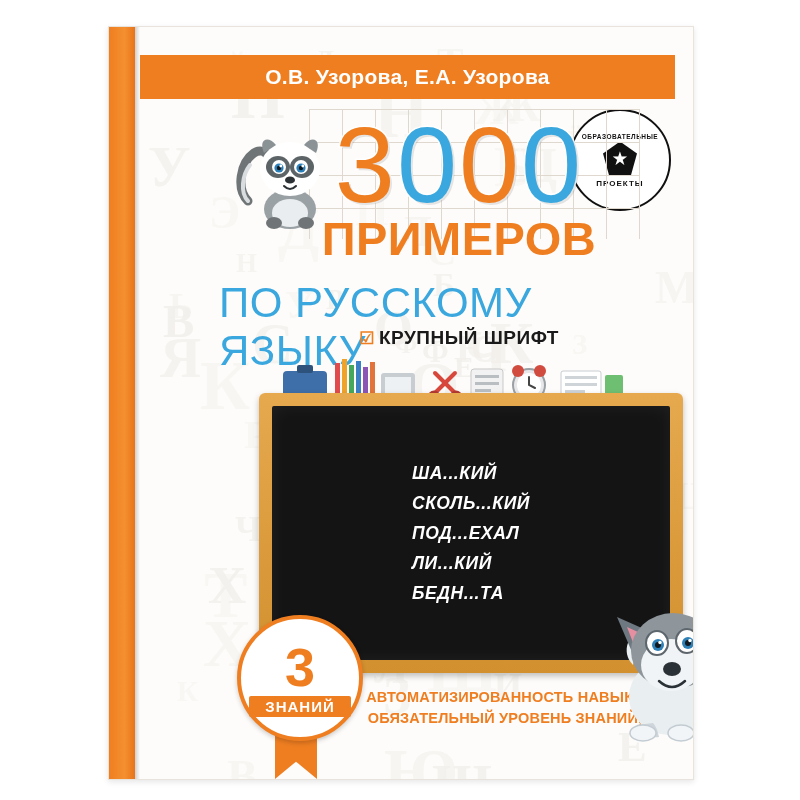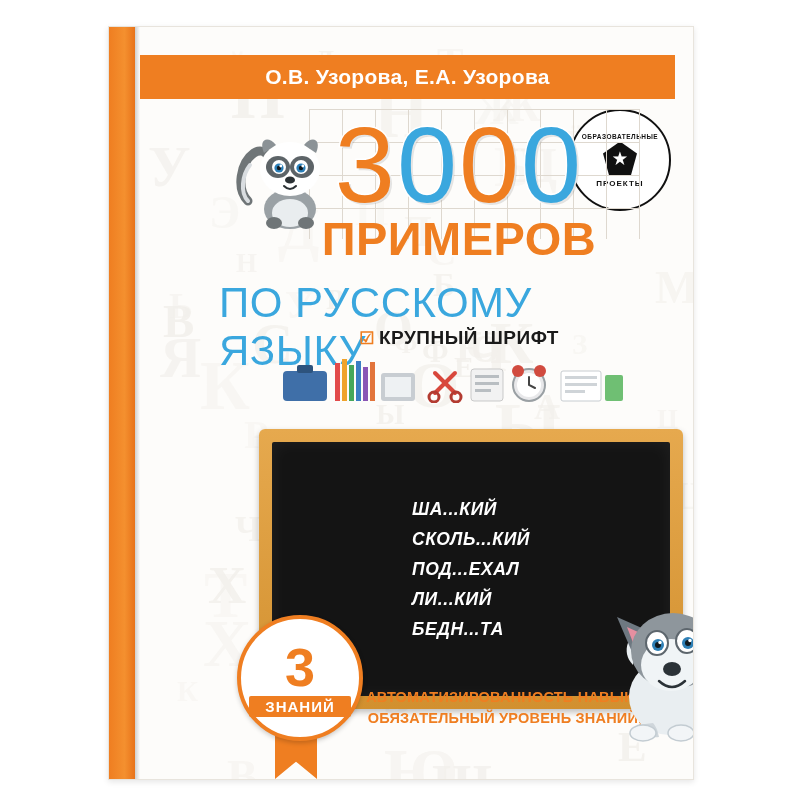--- a/index.html
+++ b/index.html
@@ -225,21 +225,20 @@
     position: absolute;
     left: 150px;
     top: 366px;
     width: 424px;
     height: 280px;
     background: linear-gradient(to bottom, #e6a94e, #d2902f);
     border-radius: 6px;
     box-shadow: 0 3px 6px rgba(0,0,0,0.25);
     padding: 13px;
     box-sizing: border-box;
-    margin-top: 36px;
   }
   .board-inner {
     width: 100%;
     height: 100%;
     background: #141414;
     border-radius: 2px;
     display: flex;
     align-items: center;
     justify-content: center;
     box-shadow: inset 0 0 18px rgba(255,255,255,0.06);

